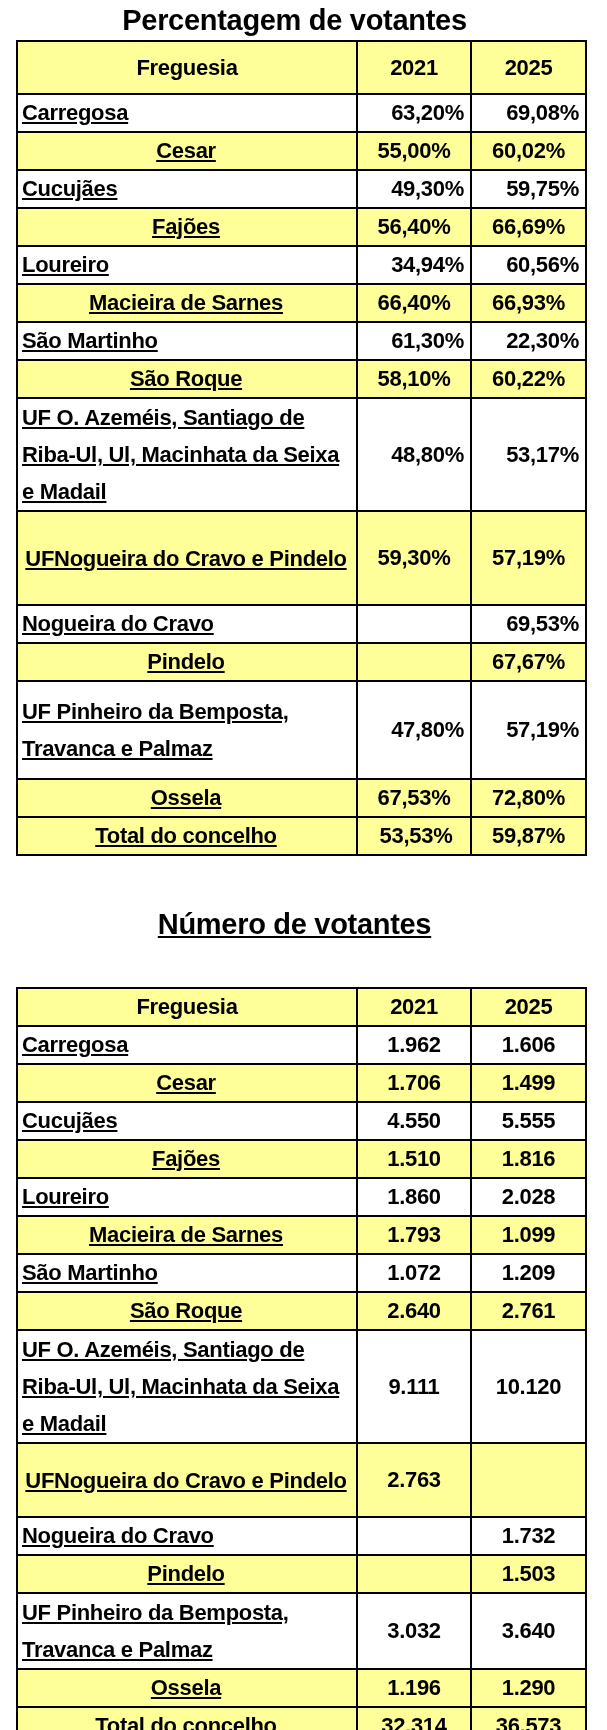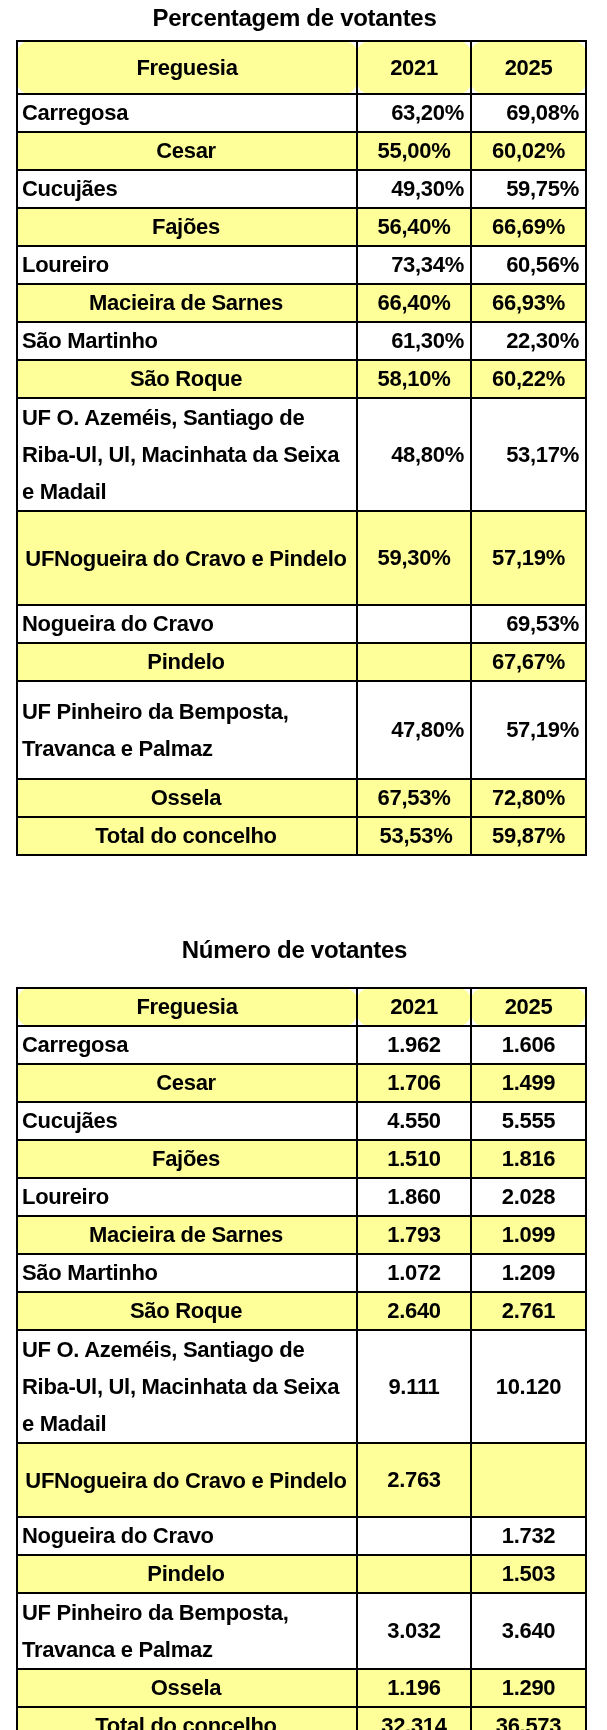--- a/index.html
+++ b/index.html
@@ -1,45 +1,45 @@
 <!DOCTYPE html>
 <html><head>
   <meta charset="utf-8">
   <style>
     html, body { margin: 0; padding: 0; background: #ffffff; }
     body { width: 607px; height: 1730px; position: relative; font-family: "Liberation Sans", "DejaVu Sans", sans-serif; color: #000; }
     .title {
       position: absolute; left: 0; width: 589px; text-align: center;
-      font-weight: bold; font-size: 24px; letter-spacing: -0.3px;
+      font-weight: bold; font-size: 29px; letter-spacing: -0.3px;
     }
     table {
       position: absolute; left: 16px; width: 569px;
       border-collapse: collapse; table-layout: fixed;
       border: 2px solid #000;
     }
     td, th {
       border: 2px solid #000; padding: 0 6px;
       font-size: 22px; font-weight: bold; letter-spacing: -0.3px;
       line-height: 36px; vertical-align: middle;
     }
-    th { text-align: center; background: #ffff99; border-radius: 13px; }
+    th { text-align: center; background: #ffff99; }
     col.c1 { width: 340px; }
     col.c2 { width: 114px; }
     col.c3 { width: 115px; }
     td.num { text-align: right; }
     td.numc { text-align: center; }
     tr.y td { background: #ffff99; text-align: center; }
     tr.w td { background: #ffffff; }
     #t1 { top: 40px; }
     #t1 th { height: 51px; }
     #t1 td { height: 35px; }
     #t2 { top: 987px; }
     #t2 th { height: 35px; }
     #t2 td { height: 35px; }
-    td.name { text-align: left; padding-left: 4px; }
+    td.name { text-align: left; padding-left: 4px; text-decoration: underline; }
   </style>
 </head>
 <body>
 
 <div class="title" style="top:4px;">Percentagem de votantes</div>
 
 <table id="t1">
   <colgroup>
       <col class="c1">
       <col class="c2">
@@ -68,21 +68,21 @@
         <td class="num">49,30%</td>
         <td class="num">59,75%</td>
       </tr>
     <tr class="y">
         <td class="name">Fajões</td>
         <td class="num">56,40%</td>
         <td class="num">66,69%</td>
       </tr>
     <tr class="w">
         <td class="name">Loureiro</td>
-        <td class="num">73,34%</td>
+        <td class="num">34,94%</td>
         <td class="num">60,56%</td>
       </tr>
     <tr class="y">
         <td class="name">Macieira de Sarnes</td>
         <td class="num">66,40%</td>
         <td class="num">66,93%</td>
       </tr>
     <tr class="w">
         <td class="name">São Martinho</td>
         <td class="num">61,30%</td>
@@ -124,21 +124,21 @@
         <td class="num">72,80%</td>
       </tr>
     <tr class="y">
         <td class="name">Total do concelho</td>
         <td class="num" style="padding-right:2px;">53,53%</td>
         <td class="num">59,87%</td>
       </tr>
   </tbody>
 </table>
 
-<div class="title" style="top:936px;">Número de votantes</div>
+<div class="title" style="top:908px;text-decoration:underline;">Número de votantes</div>
 
 <table id="t2">
   <colgroup>
       <col class="c1">
       <col class="c2">
       <col class="c3">
     </colgroup>
   <thead>
     <tr>
       <th>Freguesia</th>

